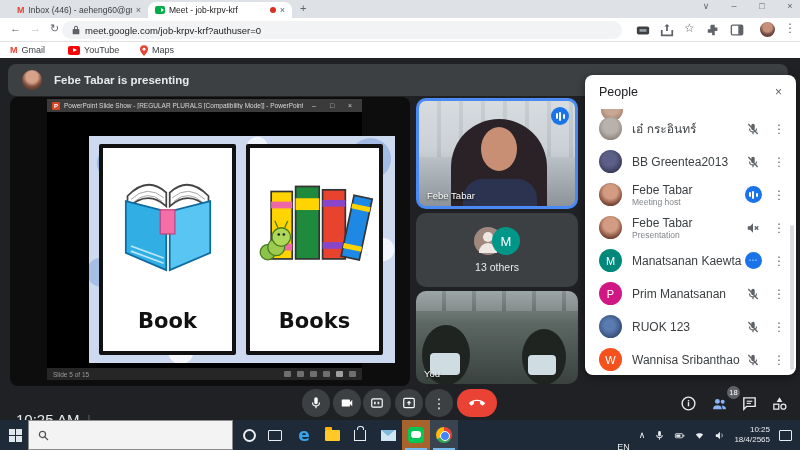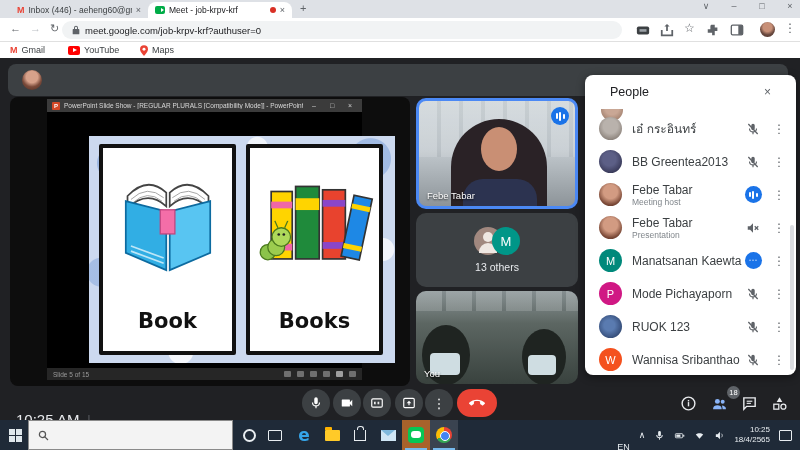--- a/index.html
+++ b/index.html
@@ -92,21 +92,21 @@
   .tile-you .ceil { position:absolute; left:0; top:0; width:162px; height:20px; background:repeating-linear-gradient(90deg, rgba(255,255,255,.35) 0 26px, rgba(0,0,0,.1) 26px 30px); opacity:.45; }
   .head { position:absolute; border-radius:50%; background:#1f2421; }
   .head.h1 { left:6px; top:34px; width:48px; height:60px; }
   .head.h2 { left:106px; top:38px; width:44px; height:56px; }
   .mask { position:absolute; background:#cfdde2; border-radius:4px; }
   .mask.m1 { left:14px; top:62px; width:30px; height:22px; }
   .mask.m2 { left:112px; top:64px; width:28px; height:20px; }
 
   
   .panel { position:absolute; left:585px; top:17px; width:211px; height:300px; background:#fff; border-radius:8px; box-shadow:0 2px 8px rgba(0,0,0,.45); z-index:5; overflow:hidden; }
-  .panel-head { position:absolute; left:0; top:0; width:211px; height:34px; display:flex; align-items:center; padding:0 25px; }
+  .panel-head { position:absolute; left:0; top:0; width:211px; height:34px; display:flex; align-items:center; padding:0 14px; }
   .panel-title { flex:1; font-size:12.5px; color:#202124; }
   .panel-close { color:#5f6368; font-size:12px; }
   .sliver { position:absolute; left:16px; top:24px; width:22px; height:22px; border-radius:50%; background:radial-gradient(circle at 50% 40%, #c9a795 40%, #8a6a58); clip-path:inset(10px 0 0 0); }
   .plist { position:absolute; left:0; top:37px; width:211px; }
   .prow { position:relative; height:33px; display:flex; align-items:center; padding:0 10px 0 14px; }
   .pav { width:23px; height:23px; border-radius:50%; flex:none; margin-right:10px; }
   .pav.photo1 { background:radial-gradient(circle at 50% 40%, #b9b2ac 40%, #6e645c); }
   .pav.photo2 { background:radial-gradient(circle at 45% 40%, #5c5f86 35%, #22223c); }
   .pav.photo3 { background:radial-gradient(circle at 50% 38%, #d29b82 38%, #7c4a38 70%, #4c2a20); }
   .pav.photo4 { background:radial-gradient(circle at 45% 45%, #5a7bb0 30%, #1d2f55); }
@@ -237,20 +237,21 @@
           <circle cx="6" cy="6" r="2.2" fill="#fff"></circle>
         </svg>
       <span>Maps</span>
     </div>
   </div>
 
   <div class="meet">
 
     <div class="banner">
       <span class="av"></span>
+      <span class="txt">Febe Tabar is presenting</span>
     </div>
 
     <div class="stage">
       <div class="pptwin">
         <div class="ppt-titlebar">
           <span class="ppt-ic">P</span>
           <span class="ppt-title">PowerPoint Slide Show - [REGULAR PLURALS [Compatibility Mode]] - PowerPoint</span>
           <span class="ppt-ctl">–</span>
           <span class="ppt-ctl">□</span>
           <span class="ppt-ctl">×</span>
@@ -420,21 +421,21 @@
               <span class="bluecirc">
                 <span class="dots">⋯</span>
               </span>
             </span>
           <span class="pkebab">⋮</span>
         </div>
 
         <div class="prow">
           <span class="pav letter" style="background: rgb(208, 24, 132);">P</span>
           <div class="pmain">
-              <div class="pname">Mode Pichayaporn</div>
+              <div class="pname">Prim Manatsanan</div>
             </div>
           <span class="pstat">
               <svg viewBox="0 0 24 24">
                 <path d="M12 14a3 3 0 0 0 3-3V6a3 3 0 0 0-6 0v5a3 3 0 0 0 3 3zm5-3a5 5 0 0 1-10 0H5a7 7 0 0 0 6 6.9V21h2v-3.1A7 7 0 0 0 19 11h-2z" fill="#5f6368"></path>
                 <line x1="4" y1="3.5" x2="20" y2="20.5" stroke="#5f6368" stroke-width="2.2"></line>
               </svg>
             </span>
           <span class="pkebab">⋮</span>
         </div>
 

